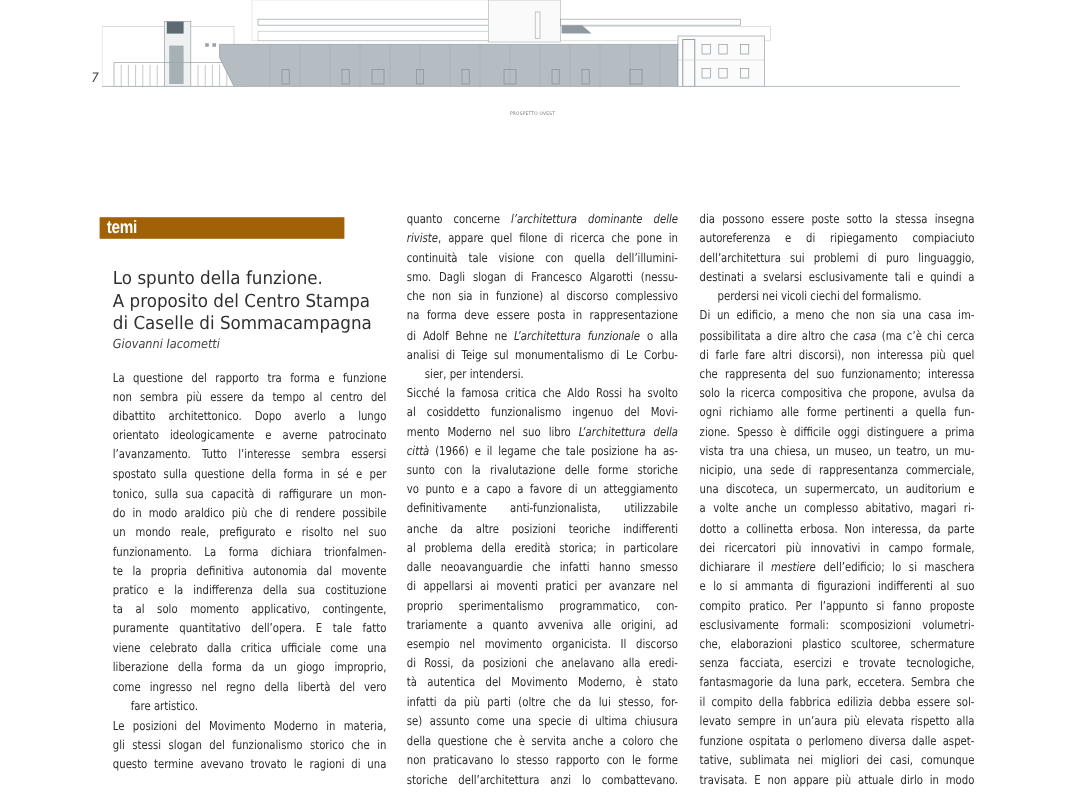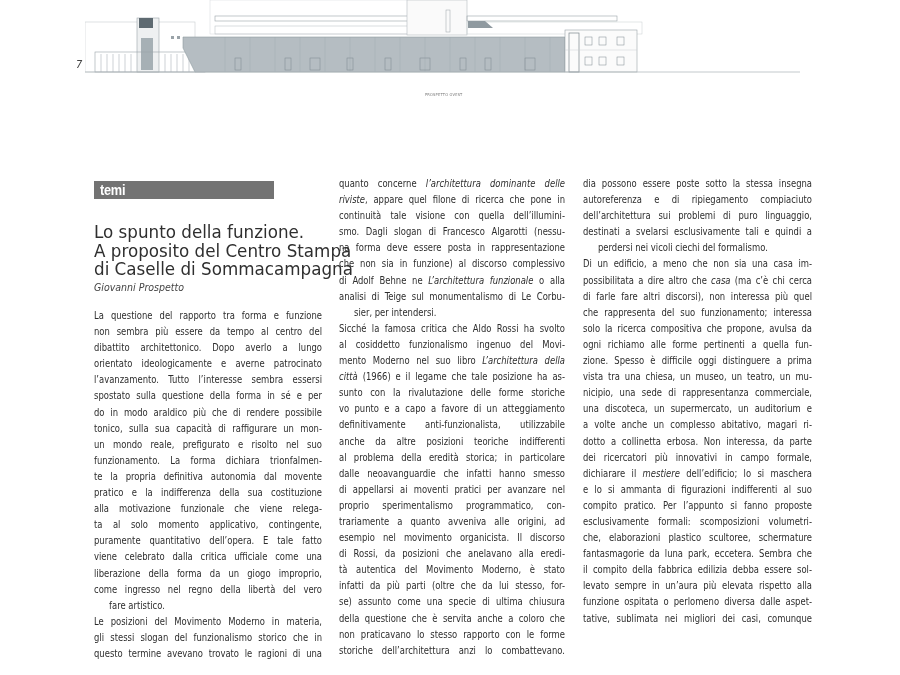--- a/index.html
+++ b/index.html
@@ -2,24 +2,24 @@
 <html><head>
 <meta charset="utf-8">
 <style>
   html, body { margin:0; padding:0; background:#ffffff; }
   body { width:900px; height:675px; position:relative; overflow:hidden;
          font-family:"DejaVu Sans Condensed","DejaVu Sans",sans-serif; color:#2b2b2b; }
   .page-number { position:absolute; left:76px; top:58px; font-size:11px; font-style:italic; color:#444; }
   .figure { position:absolute; left:85px; top:0; width:715px; height:76px; }
   .figure-caption { position:absolute; left:425px; top:92px; font-size:4px; letter-spacing:.2px; color:#777; text-transform:uppercase; }
 
-  .section-bar { position:absolute; left:94px; top:181px; width:180px; height:18px; background:#737373; }
+  .section-bar { position:absolute; left:83px; top:181px; width:204px; height:18px; background:#a16207; }
   .section-bar span { position:absolute; left:6px; top:0px; font-family:"Liberation Sans Narrow","Liberation Sans",sans-serif; font-weight:bold; font-size:15px; color:#fff; letter-spacing:-0.3px; transform:scaleX(0.85); transform-origin:left; }
 
-  .title { position:absolute; left:94px; top:223px; width:240px; font-size:18px; line-height:18.5px; color:#2f2f2f; font-family:"DejaVu Sans",sans-serif; }
+  .title { position:absolute; left:94px; top:223px; width:240px; font-size:15px; line-height:18.5px; color:#2f2f2f; font-family:"DejaVu Sans",sans-serif; }
   .title div { white-space:nowrap; transform:scaleX(0.93); transform-origin:left; }
   .author { position:absolute; left:94px; top:281px; font-size:10.5px; font-style:italic; color:#444; }
 
   .col { position:absolute; font-size:10.2px; line-height:16.1px; color:#2d2d2d; }
   .col .ln { display:block; white-space:nowrap; text-align:justify; text-align-last:justify; height:16.1px; overflow:visible; }
   .col .ln.last { text-align-last:left;margin-left:15px; }
   .col i { font-style:italic; }
   .col-1 { left:94px; top:308px; width:228px; }
   .col-2 { left:339px; top:176px; width:226px; }
   .col-3 { left:583px; top:176px; width:229px; }
@@ -113,53 +113,52 @@
 
 <div class="section-bar">
   <span>temi</span>
 </div>
 
 <div class="title">
   <div>Lo spunto della funzione.</div>
   <div>A proposito del Centro Stampa</div>
   <div>di Caselle di Sommacampagna</div>
 </div>
-<div class="author">Giovanni Prospetto</div>
+<div class="author">Giovanni Iacometti</div>
 
 <div class="col col-1">
     <span class="ln"><span class="ln-inner"><span>La questione del rapporto tra forma e funzione</span></span></span>
     <span class="ln"><span class="ln-inner"><span>non sembra più essere da tempo al centro del</span></span></span>
     <span class="ln"><span class="ln-inner"><span>dibattito architettonico. Dopo averlo a lungo</span></span></span>
     <span class="ln"><span class="ln-inner"><span>orientato ideologicamente e averne patrocinato</span></span></span>
     <span class="ln"><span class="ln-inner"><span>l’avanzamento. Tutto l’interesse sembra essersi</span></span></span>
     <span class="ln"><span class="ln-inner"><span>spostato sulla questione della forma in sé e per</span></span></span>
+    <span class="ln"><span class="ln-inner"><span>tonico, sulla sua capacità di raffigurare un mon-</span></span></span>
     <span class="ln"><span class="ln-inner"><span>do in modo araldico più che di rendere possibile</span></span></span>
-    <span class="ln"><span class="ln-inner"><span>tonico, sulla sua capacità di raffigurare un mon-</span></span></span>
     <span class="ln"><span class="ln-inner"><span>un mondo reale, prefigurato e risolto nel suo</span></span></span>
     <span class="ln"><span class="ln-inner"><span>funzionamento. La forma dichiara trionfalmen-</span></span></span>
     <span class="ln"><span class="ln-inner"><span>te la propria definitiva autonomia dal movente</span></span></span>
     <span class="ln"><span class="ln-inner"><span>pratico e la indifferenza della sua costituzione</span></span></span>
-    <span class="ln"><span class="ln-inner"><span>alla motivazione funzionale che viene relega-</span></span></span>
     <span class="ln"><span class="ln-inner"><span>ta al solo momento applicativo, contingente,</span></span></span>
     <span class="ln"><span class="ln-inner"><span>puramente quantitativo dell’opera. E tale fatto</span></span></span>
     <span class="ln"><span class="ln-inner"><span>viene celebrato dalla critica ufficiale come una</span></span></span>
     <span class="ln"><span class="ln-inner"><span>liberazione della forma da un giogo improprio,</span></span></span>
     <span class="ln"><span class="ln-inner"><span>come ingresso nel regno della libertà del vero</span></span></span>
     <span class="ln last"><span class="ln-inner"><span>fare artistico.</span></span></span>
     <span class="ln"><span class="ln-inner"><span>Le posizioni del Movimento Moderno in materia,</span></span></span>
     <span class="ln"><span class="ln-inner"><span>gli stessi slogan del funzionalismo storico che in</span></span></span>
     <span class="ln"><span class="ln-inner"><span>questo termine avevano trovato le ragioni di una</span></span></span>
   </div>
 <div class="col col-2">
     <span class="ln"><span class="ln-inner"><span>quanto concerne </span><i>l’architettura dominante delle</i></span></span>
     <span class="ln"><span class="ln-inner"><i>riviste</i><span>, appare quel filone di ricerca che pone in</span></span></span>
     <span class="ln"><span class="ln-inner"><span>continuità tale visione con quella dell’illumini-</span></span></span>
     <span class="ln"><span class="ln-inner"><span>smo. Dagli slogan di Francesco Algarotti (nessu-</span></span></span>
+    <span class="ln"><span class="ln-inner"><span>che non sia in funzione) al discorso complessivo</span></span></span>
     <span class="ln"><span class="ln-inner"><span>na forma deve essere posta in rappresentazione</span></span></span>
-    <span class="ln"><span class="ln-inner"><span>che non sia in funzione) al discorso complessivo</span></span></span>
     <span class="ln"><span class="ln-inner"><span>di Adolf Behne ne </span><i>L’architettura funzionale</i><span> o alla</span></span></span>
     <span class="ln"><span class="ln-inner"><span>analisi di Teige sul monumentalismo di Le Corbu-</span></span></span>
     <span class="ln last"><span class="ln-inner"><span>sier, per intendersi.</span></span></span>
     <span class="ln"><span class="ln-inner"><span>Sicché la famosa critica che Aldo Rossi ha svolto</span></span></span>
     <span class="ln"><span class="ln-inner"><span>al cosiddetto funzionalismo ingenuo del Movi-</span></span></span>
     <span class="ln"><span class="ln-inner"><span>mento Moderno nel suo libro </span><i>L’architettura della</i></span></span>
     <span class="ln"><span class="ln-inner"><i>città</i><span> (1966) e il legame che tale posizione ha as-</span></span></span>
     <span class="ln"><span class="ln-inner"><span>sunto con la rivalutazione delle forme storiche</span></span></span>
     <span class="ln"><span class="ln-inner"><span>vo punto e a capo a favore di un atteggiamento</span></span></span>
     <span class="ln"><span class="ln-inner"><span>definitivamente anti-funzionalista, utilizzabile</span></span></span>
@@ -196,19 +195,21 @@
     <span class="ln"><span class="ln-inner"><span>nicipio, una sede di rappresentanza commerciale,</span></span></span>
     <span class="ln"><span class="ln-inner"><span>una discoteca, un supermercato, un auditorium e</span></span></span>
     <span class="ln"><span class="ln-inner"><span>a volte anche un complesso abitativo, magari ri-</span></span></span>
     <span class="ln"><span class="ln-inner"><span>dotto a collinetta erbosa. Non interessa, da parte</span></span></span>
     <span class="ln"><span class="ln-inner"><span>dei ricercatori più innovativi in campo formale,</span></span></span>
     <span class="ln"><span class="ln-inner"><span>dichiarare il </span><i>mestiere</i><span> dell’edificio; lo si maschera</span></span></span>
     <span class="ln"><span class="ln-inner"><span>e lo si ammanta di figurazioni indifferenti al suo</span></span></span>
     <span class="ln"><span class="ln-inner"><span>compito pratico. Per l’appunto si fanno proposte</span></span></span>
     <span class="ln"><span class="ln-inner"><span>esclusivamente formali: scomposizioni volumetri-</span></span></span>
     <span class="ln"><span class="ln-inner"><span>che, elaborazioni plastico scultoree, schermature</span></span></span>
+    <span class="ln"><span class="ln-inner"><span>senza facciata, esercizi e trovate tecnologiche,</span></span></span>
     <span class="ln"><span class="ln-inner"><span>fantasmagorie da luna park, eccetera. Sembra che</span></span></span>
     <span class="ln"><span class="ln-inner"><span>il compito della fabbrica edilizia debba essere sol-</span></span></span>
     <span class="ln"><span class="ln-inner"><span>levato sempre in un’aura più elevata rispetto alla</span></span></span>
     <span class="ln"><span class="ln-inner"><span>funzione ospitata o perlomeno diversa dalle aspet-</span></span></span>
     <span class="ln"><span class="ln-inner"><span>tative, sublimata nei migliori dei casi, comunque</span></span></span>
+    <span class="ln"><span class="ln-inner"><span>travisata. E non appare più attuale dirlo in modo</span></span></span>
     <span class="ln"><span class="ln-inner"></span></span>
   </div>
 
 </body></html>

